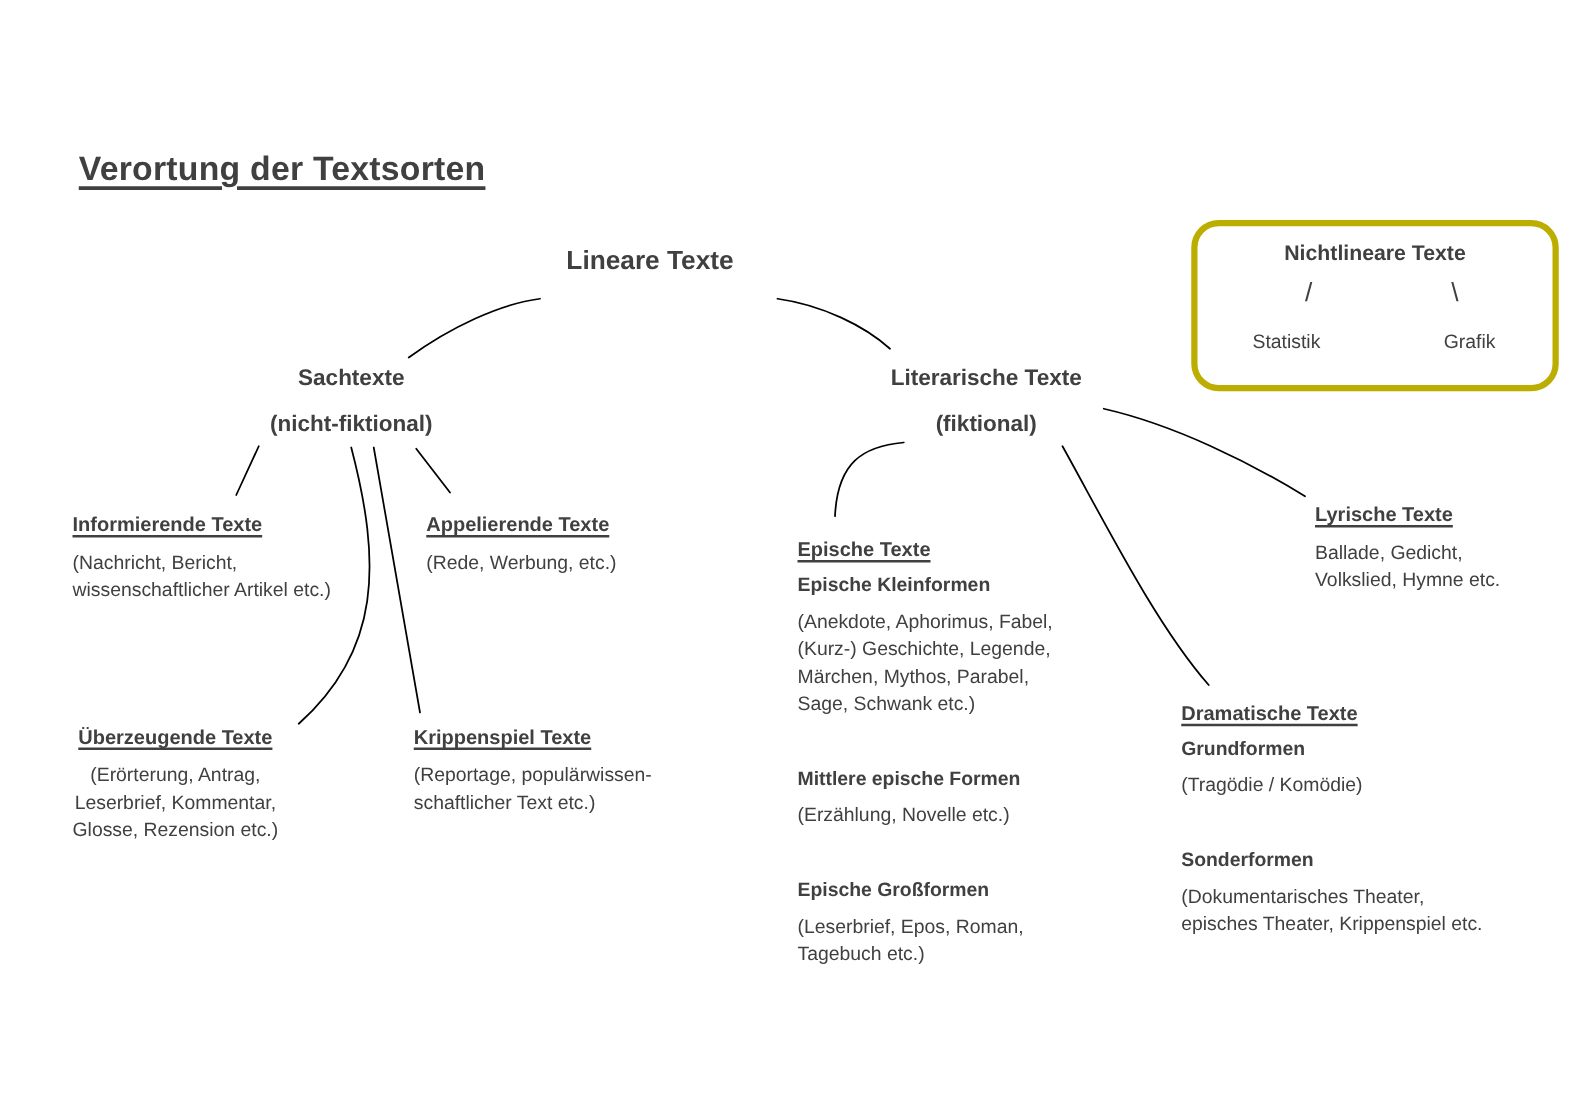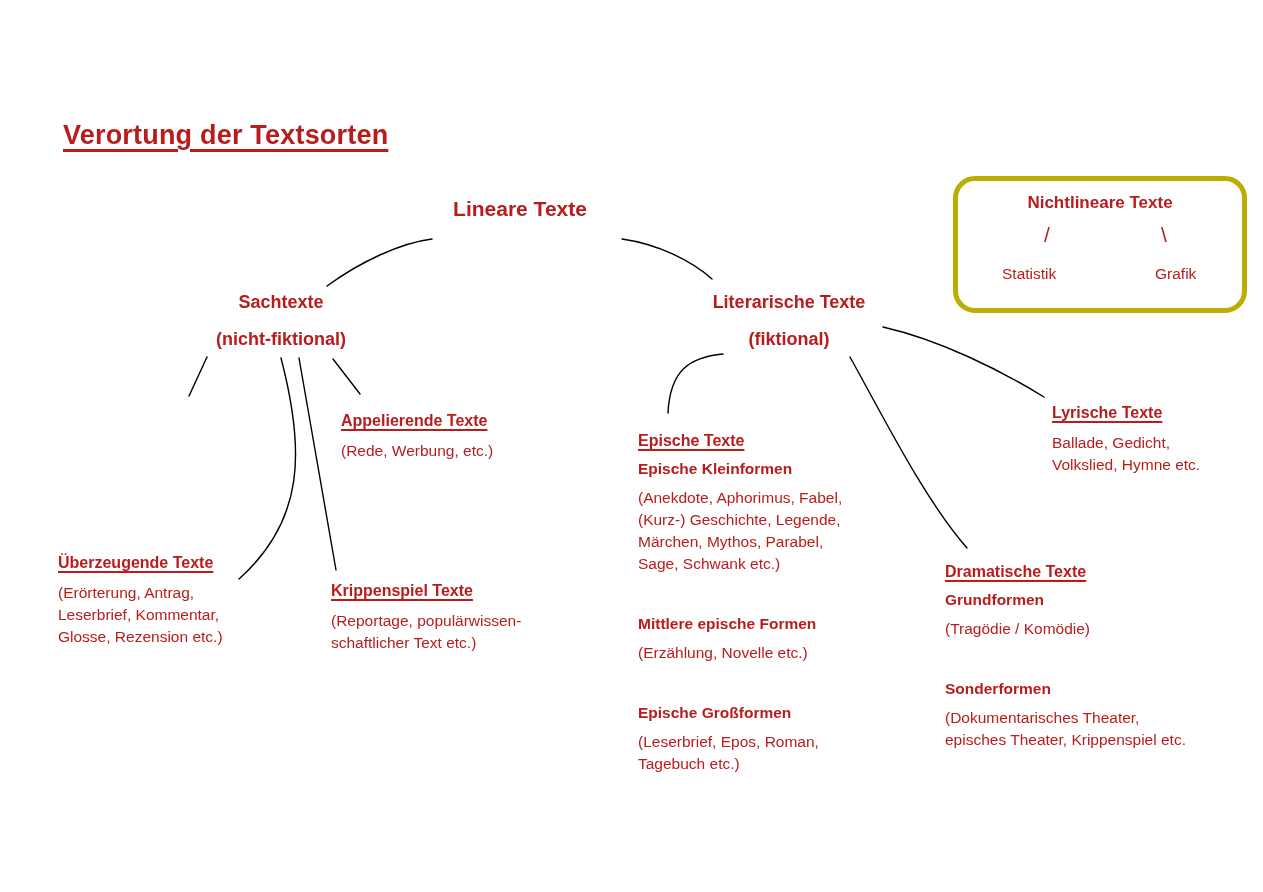--- a/index.html
+++ b/index.html
@@ -1,21 +1,21 @@
 <!DOCTYPE html>
 <html><head>
 <meta charset="utf-8">
 <style>
   html,body{margin:0;padding:0;background:#ffffff;}
   .canvas{
     position:relative;
     width:1263px;height:892px;
     background:#ffffff;
     font-family:"Liberation Sans", sans-serif;
-    color:#b91c1c;
+    color:#404040;
     overflow:hidden;
   }
   .connectors{position:absolute;left:0;top:0;width:1263px;height:892px;pointer-events:none;}
   .connectors path{fill:none;stroke:#000;stroke-width:1.4;stroke-linecap:round;}
 
   .doc-title{
     position:absolute;left:63px;top:102px;
     font-size:27px;font-weight:bold;
     text-decoration:underline;
     text-decoration-thickness:2.5px;
@@ -97,27 +97,32 @@
   <div class="group" style="left:281px;top:292px;">
     <div class="group-title">Sachtexte</div>
     <div class="group-sub">(nicht-fiktional)</div>
   </div>
 
   <div class="group" style="left:789px;top:292px;">
     <div class="group-title">Literarische Texte</div>
     <div class="group-sub">(fiktional)</div>
   </div>
 
+  <div class="leaf" style="left:58px;top:412px;">
+    <div class="leaf-heading">Informierende Texte</div>
+    <p class="leaf-body">(Nachricht, Bericht,
+wissenschaftlicher Artikel etc.)</p>
+  </div>
 
   <div class="leaf" style="left:341px;top:412px;">
     <div class="leaf-heading">Appelierende Texte</div>
     <p class="leaf-body">(Rede, Werbung, etc.)</p>
   </div>
 
-  <div class="leaf" style="left:58px;top:554px;">
+  <div class="leaf" style="left:58px;top:582px;text-align:center;">
     <div class="leaf-heading">Überzeugende Texte</div>
     <p class="leaf-body">(Erörterung, Antrag,
 Leserbrief, Kommentar,
 Glosse, Rezension etc.)</p>
   </div>
 
   <div class="leaf" style="left:331px;top:582px;">
     <div class="leaf-heading">Krippenspiel Texte</div>
     <p class="leaf-body">(Reportage, populärwissen-
 schaftlicher Text etc.)</p>

